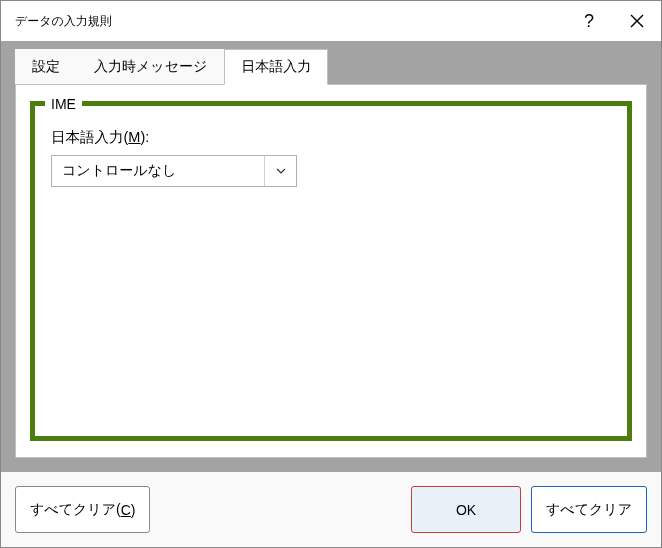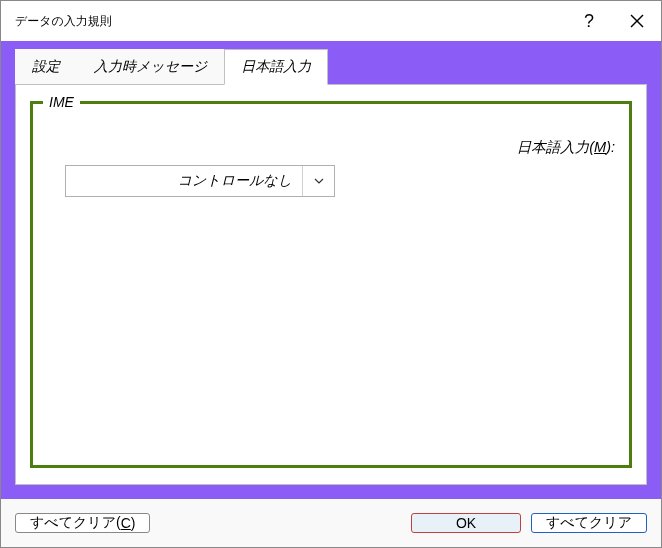--- a/index.html
+++ b/index.html
@@ -40,22 +40,21 @@
     font-size: 16px;
     color: #000;
   }
   .help-btn { font-size: 18px; }
   .close-btn svg { width: 14px; height: 14px; }
   .body {
     flex: 1;
     padding: 8px 14px 14px 14px;
     display: flex;
     flex-direction: column;
-    background: #8b5cf6;
-    font-style: italic;
+    background: #a3a3a3;
   }
   .tabs {
     display: flex;
     position: relative;
     z-index: 2;
   }
   .tab {
     padding: 8px 16px;
     font-size: 14px;
     border: 1px solid transparent;
@@ -74,47 +73,46 @@
   }
   .tab-panel {
     flex: 1;
     border: 1px solid #c0c0c0;
     background: #fff;
     padding: 16px 14px;
     position: relative;
     z-index: 1;
   }
   .groupbox {
-    border: 3px solid #4d7c0f;
-    padding: 26px 14px 20px 14px;
+    border: 5px solid #4d7c0f;
+    padding: 14px 14px 20px 14px;
     height: 100%;
     position: relative;
-    text-align: right;
   }
   .group-legend {
     position: absolute;
     top: -10px;
     left: 10px;
     background: #fff;
     padding: 0 6px;
     font-size: 14px;
   }
   .field-label {
     font-size: 14.5px;
     margin: 8px 0 8px 2px;
   }
   .underline { text-decoration: underline; }
   .select-wrap {
-    width: 270px;
+    width: 246px;
     height: 32px;
     border: 1px solid #b0b0b0;
     background: #fff;
     display: flex;
     align-items: center;
-    margin-left: 18px;
+    margin-left: 2px;
   }
   .select-value {
     flex: 1;
     padding: 0 10px;
     font-size: 14px;
   }
   .select-arrow {
     width: 32px;
     height: 100%;
     border-left: 1px solid #d0d0d0;
@@ -124,21 +122,21 @@
   }
   .select-arrow svg { width: 10px; height: 6px; }
   .footer {
     display: flex;
     align-items: center;
     padding: 14px;
     gap: 10px;
     background: #f9f9f9;
   }
   .btn {
-    height: 20px;
+    height: 47px;
     border: 1px solid #888;
     background: #fff;
     font-size: 14px;
     display: flex;
     align-items: center;
     justify-content: center;
     padding: 0 14px;
     border-radius: 3px;
     cursor: pointer;
   }

